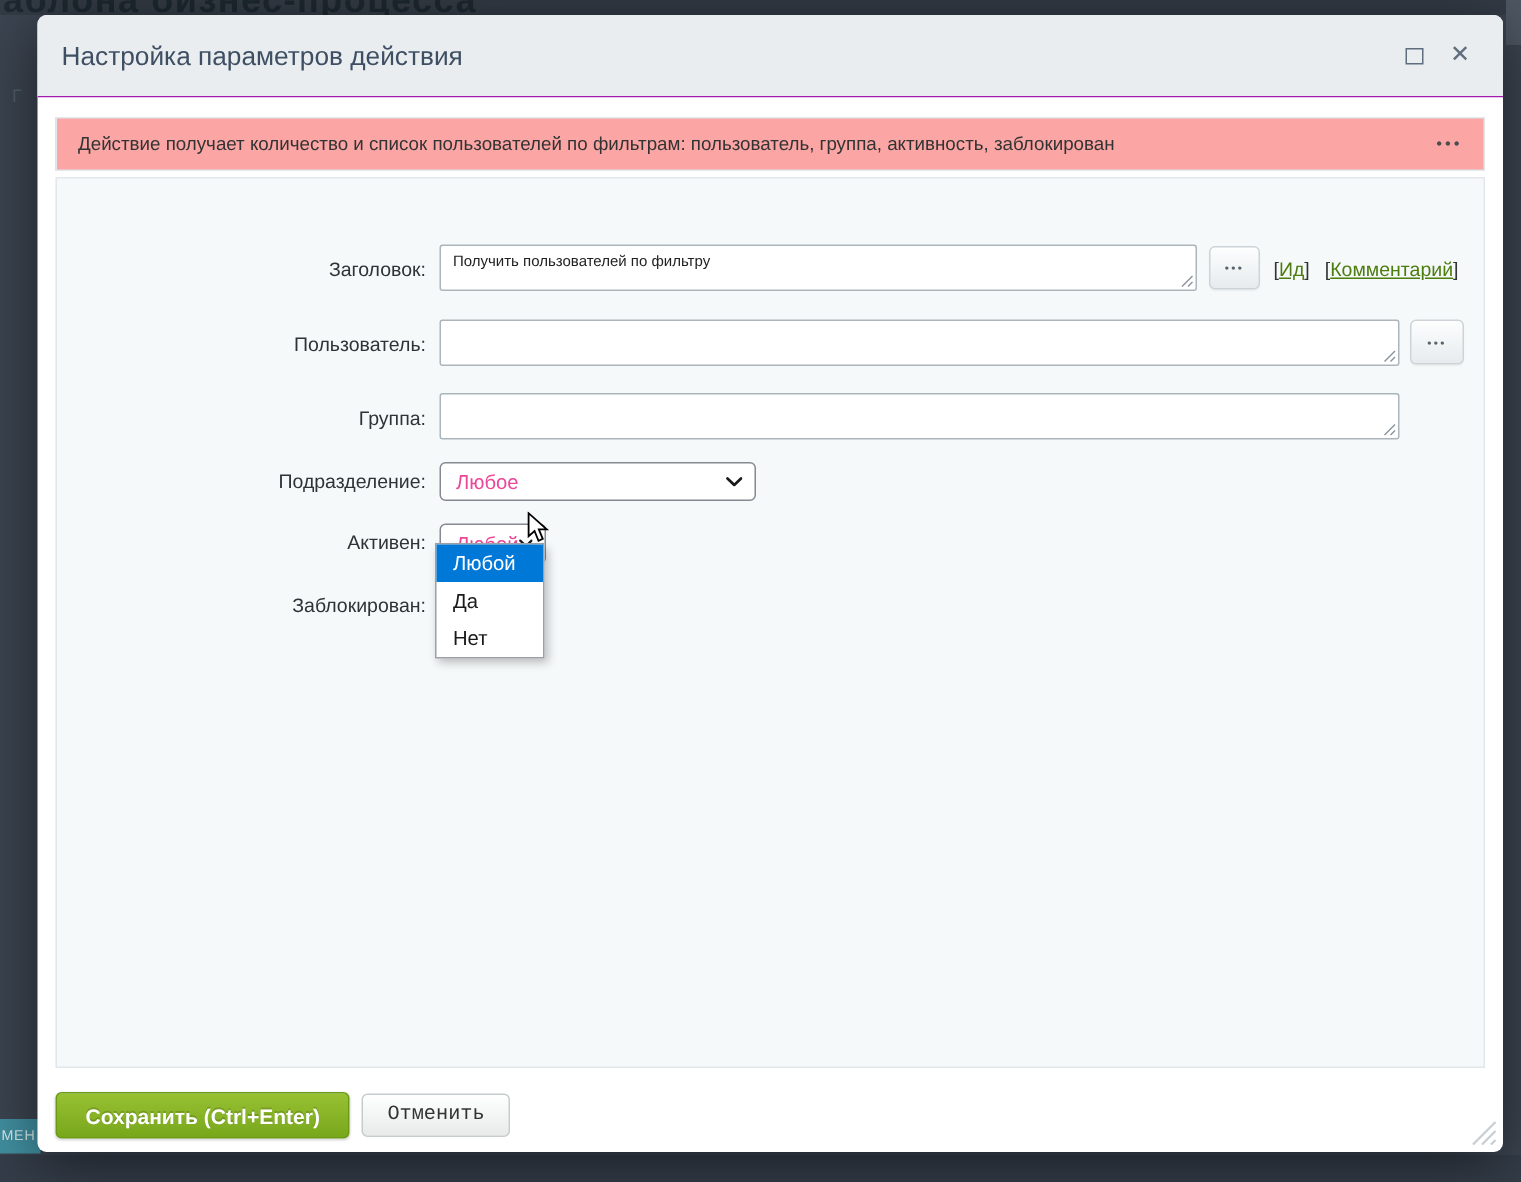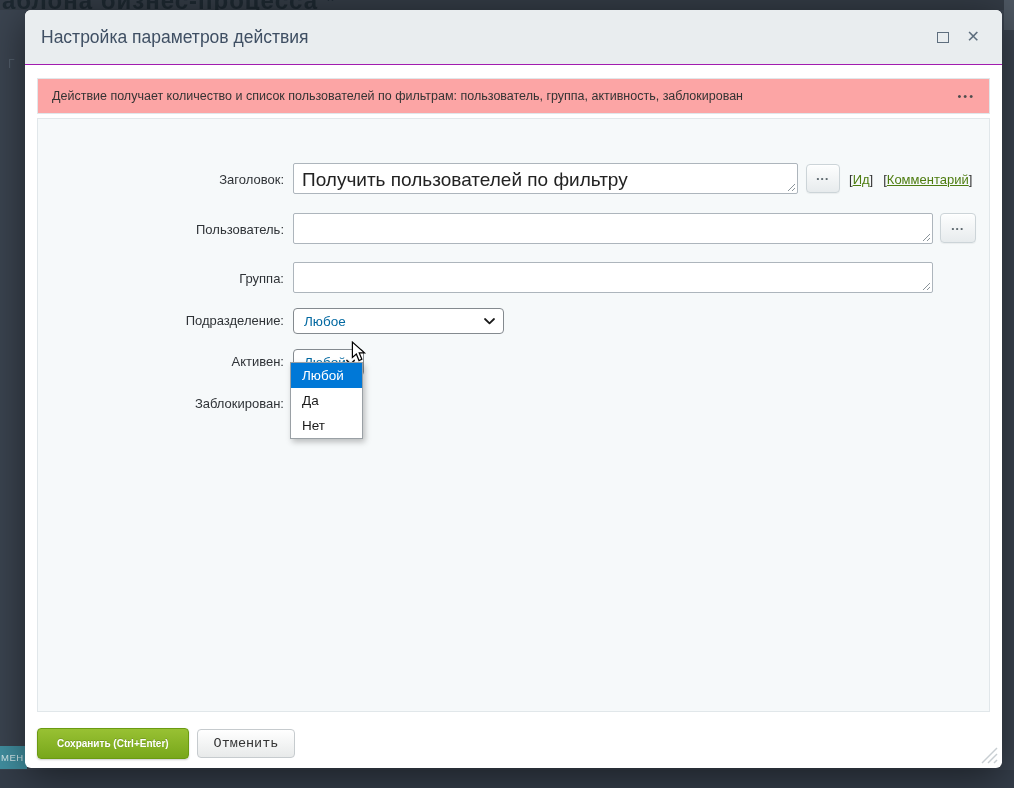--- a/index.html
+++ b/index.html
@@ -46,21 +46,21 @@
     margin-top: 4px; position: relative; padding-top: 44px;
   }
   .frow { display: flex; align-items: flex-start; }
   .flabel { width: 246px; text-align: right; font-size: 13px; color: #2f3337; line-height: 16px; flex-shrink: 0; }
   .pt9 { padding-top: 9px; } .pt5 { padding-top: 5px; }
   .fgap { width: 9px; flex-shrink: 0; }
 
   .ta-wrap { position: relative; }
   textarea {
     display: block; background: #fff; border: 1px solid #adb5bc; border-radius: 2px;
-    font-family: "Liberation Sans", sans-serif; font-size: 19px; color: #222;
+    font-family: "Liberation Sans", sans-serif; font-size: 10px; color: #222;
     padding: 5px 8px; resize: none; height: 31px; overflow: hidden;
   }
   .ta-title { width: 505px; }
   .ta-wide { width: 640px; }
   .grip { position: absolute; right: 2px; bottom: 2px; }
 
   .more-btn {
     background: linear-gradient(#fdfefe, #e7ebed); border: 1px solid #ccd4d8; border-radius: 4px;
     box-shadow: inset 0 1px 0 #fff, 0 1px 1px rgba(0,0,0,.05);
     color: #59646a; font-size: 8px; letter-spacing: 1.5px; text-align: center; cursor: pointer;
@@ -70,39 +70,39 @@
   .more-lg { width: 36px; height: 30px; margin-left: 7px; }
 
   .links { display: flex; padding-top: 9px; margin-left: 9px; font-size: 13px; gap: 10px; }
   .blink { text-decoration: none; cursor: pointer; white-space: nowrap; }
   .blink .br { color: #333; }
   .blink .lbl { color: #4d7c0f; text-decoration: underline; }
 
   .sel {
     background: #fff; border: 1px solid #848a8f; border-radius: 4px;
     display: flex; align-items: center; justify-content: space-between;
-    font-size: 13.5px; color: #0369a1; padding: 0 8px 0 10px; cursor: pointer;
+    font-size: 13.5px; color: #ec4899; padding: 0 8px 0 10px; cursor: pointer;
   }
   .sel-dept { width: 211px; height: 26px; }
   .sel-active { width: 71px; height: 27px; }
 
   .dropdown {
     position: absolute; left: 252px; top: 243px; width: 73px; z-index: 10;
     background: #fff; border: 1px solid #9aa0a5; box-shadow: 2px 3px 6px rgba(0,0,0,.25);
   }
   .dd-opt { height: 25px; line-height: 25px; padding-left: 11px; font-size: 13.5px; color: #1a1a1a; cursor: pointer; }
   .dd-opt.hl { background: #0078d7; color: #fff; }
 
   .cursor { position: absolute; left: 313px; top: 222px; z-index: 20; pointer-events: none; }
 
   .footer { display: flex; margin-top: 16px; align-items: center; }
   .save-btn {
     height: 31px; padding: 0 19px; background: linear-gradient(#98c133, #78a71b);
     border: 1px solid #6b9b12; border-radius: 4px; color: #fff; font-weight: bold;
-    font-size: 10px; font-family: "Liberation Sans", sans-serif; cursor: pointer;
+    font-size: 14px; font-family: "Liberation Sans", sans-serif; cursor: pointer;
     text-shadow: 0 -1px 0 rgba(0,0,0,.15); box-shadow: 0 1px 2px rgba(0,0,0,.2);
   }
   .cancel-btn {
     height: 29px; padding: 0 16px; margin-left: 8px;
     background: linear-gradient(#ffffff, #e8eaea); border: 1px solid #c6cbce; border-radius: 4px;
     color: #333; font-size: 13.5px; font-family: Liberation Mono, monospace; cursor: pointer;
   }
   .dialog-grip { position: absolute; right: 3px; bottom: 3px; cursor: nwse-resize; }
 </style>
 </head>

